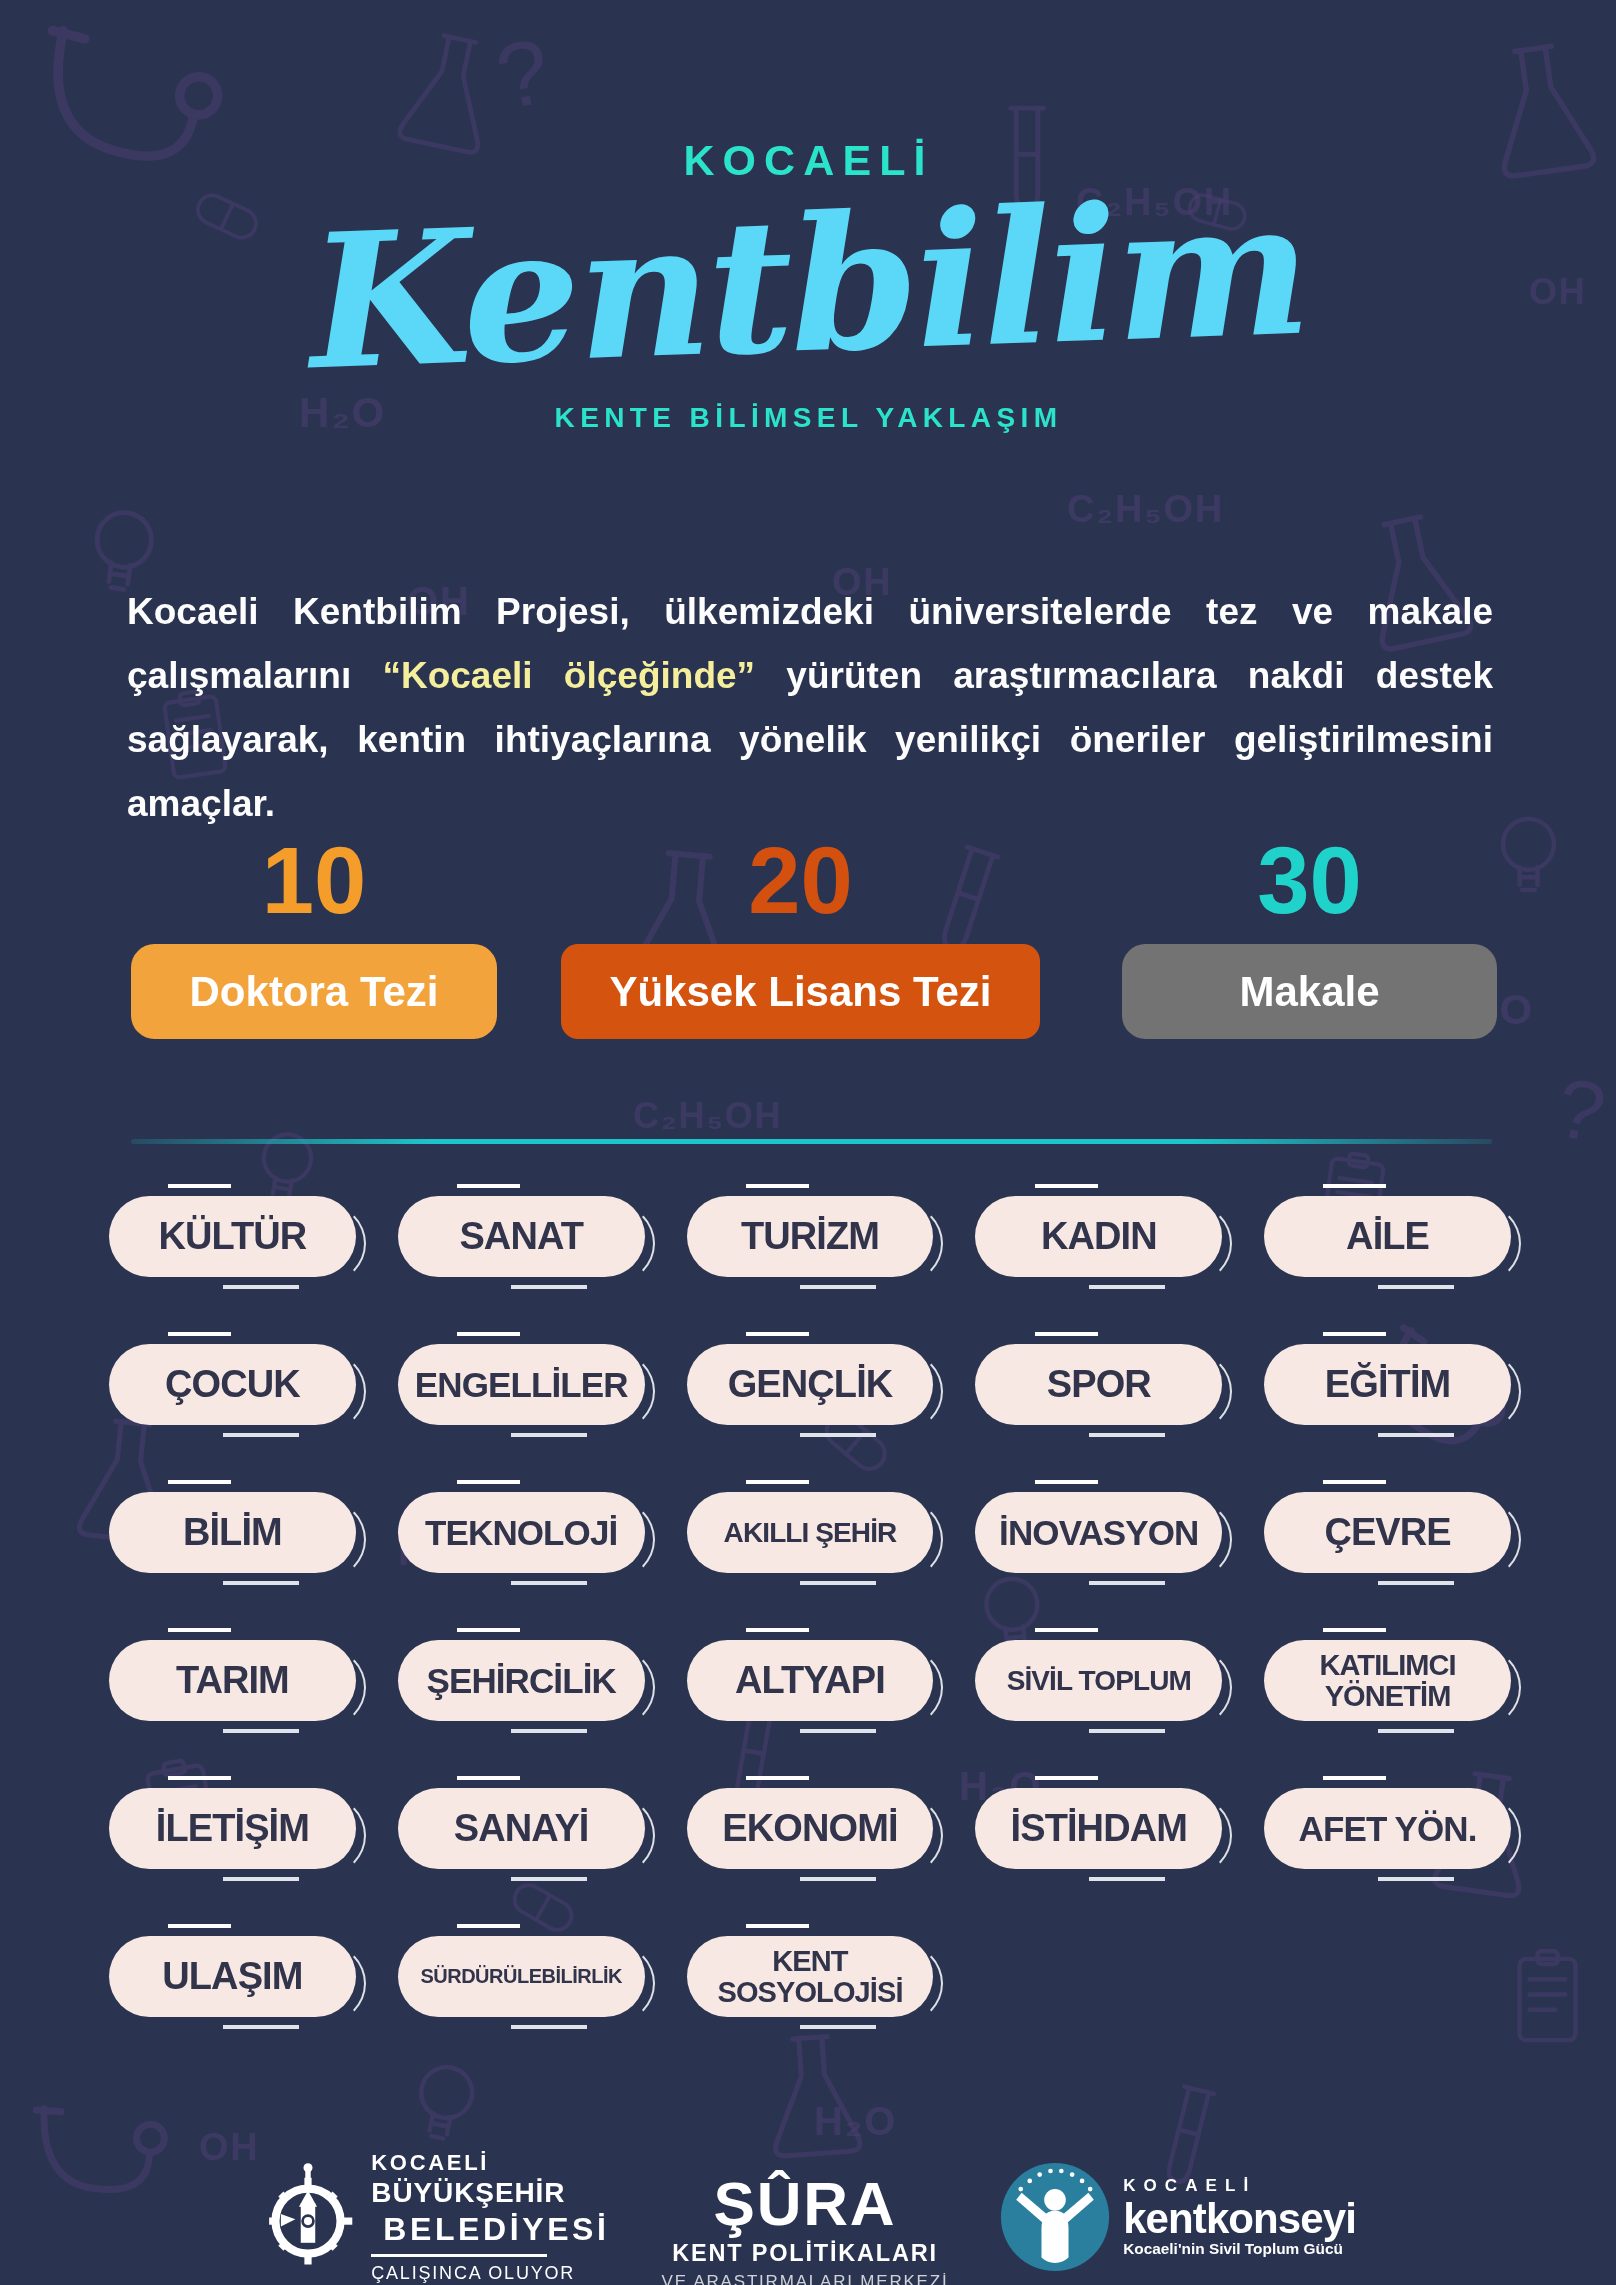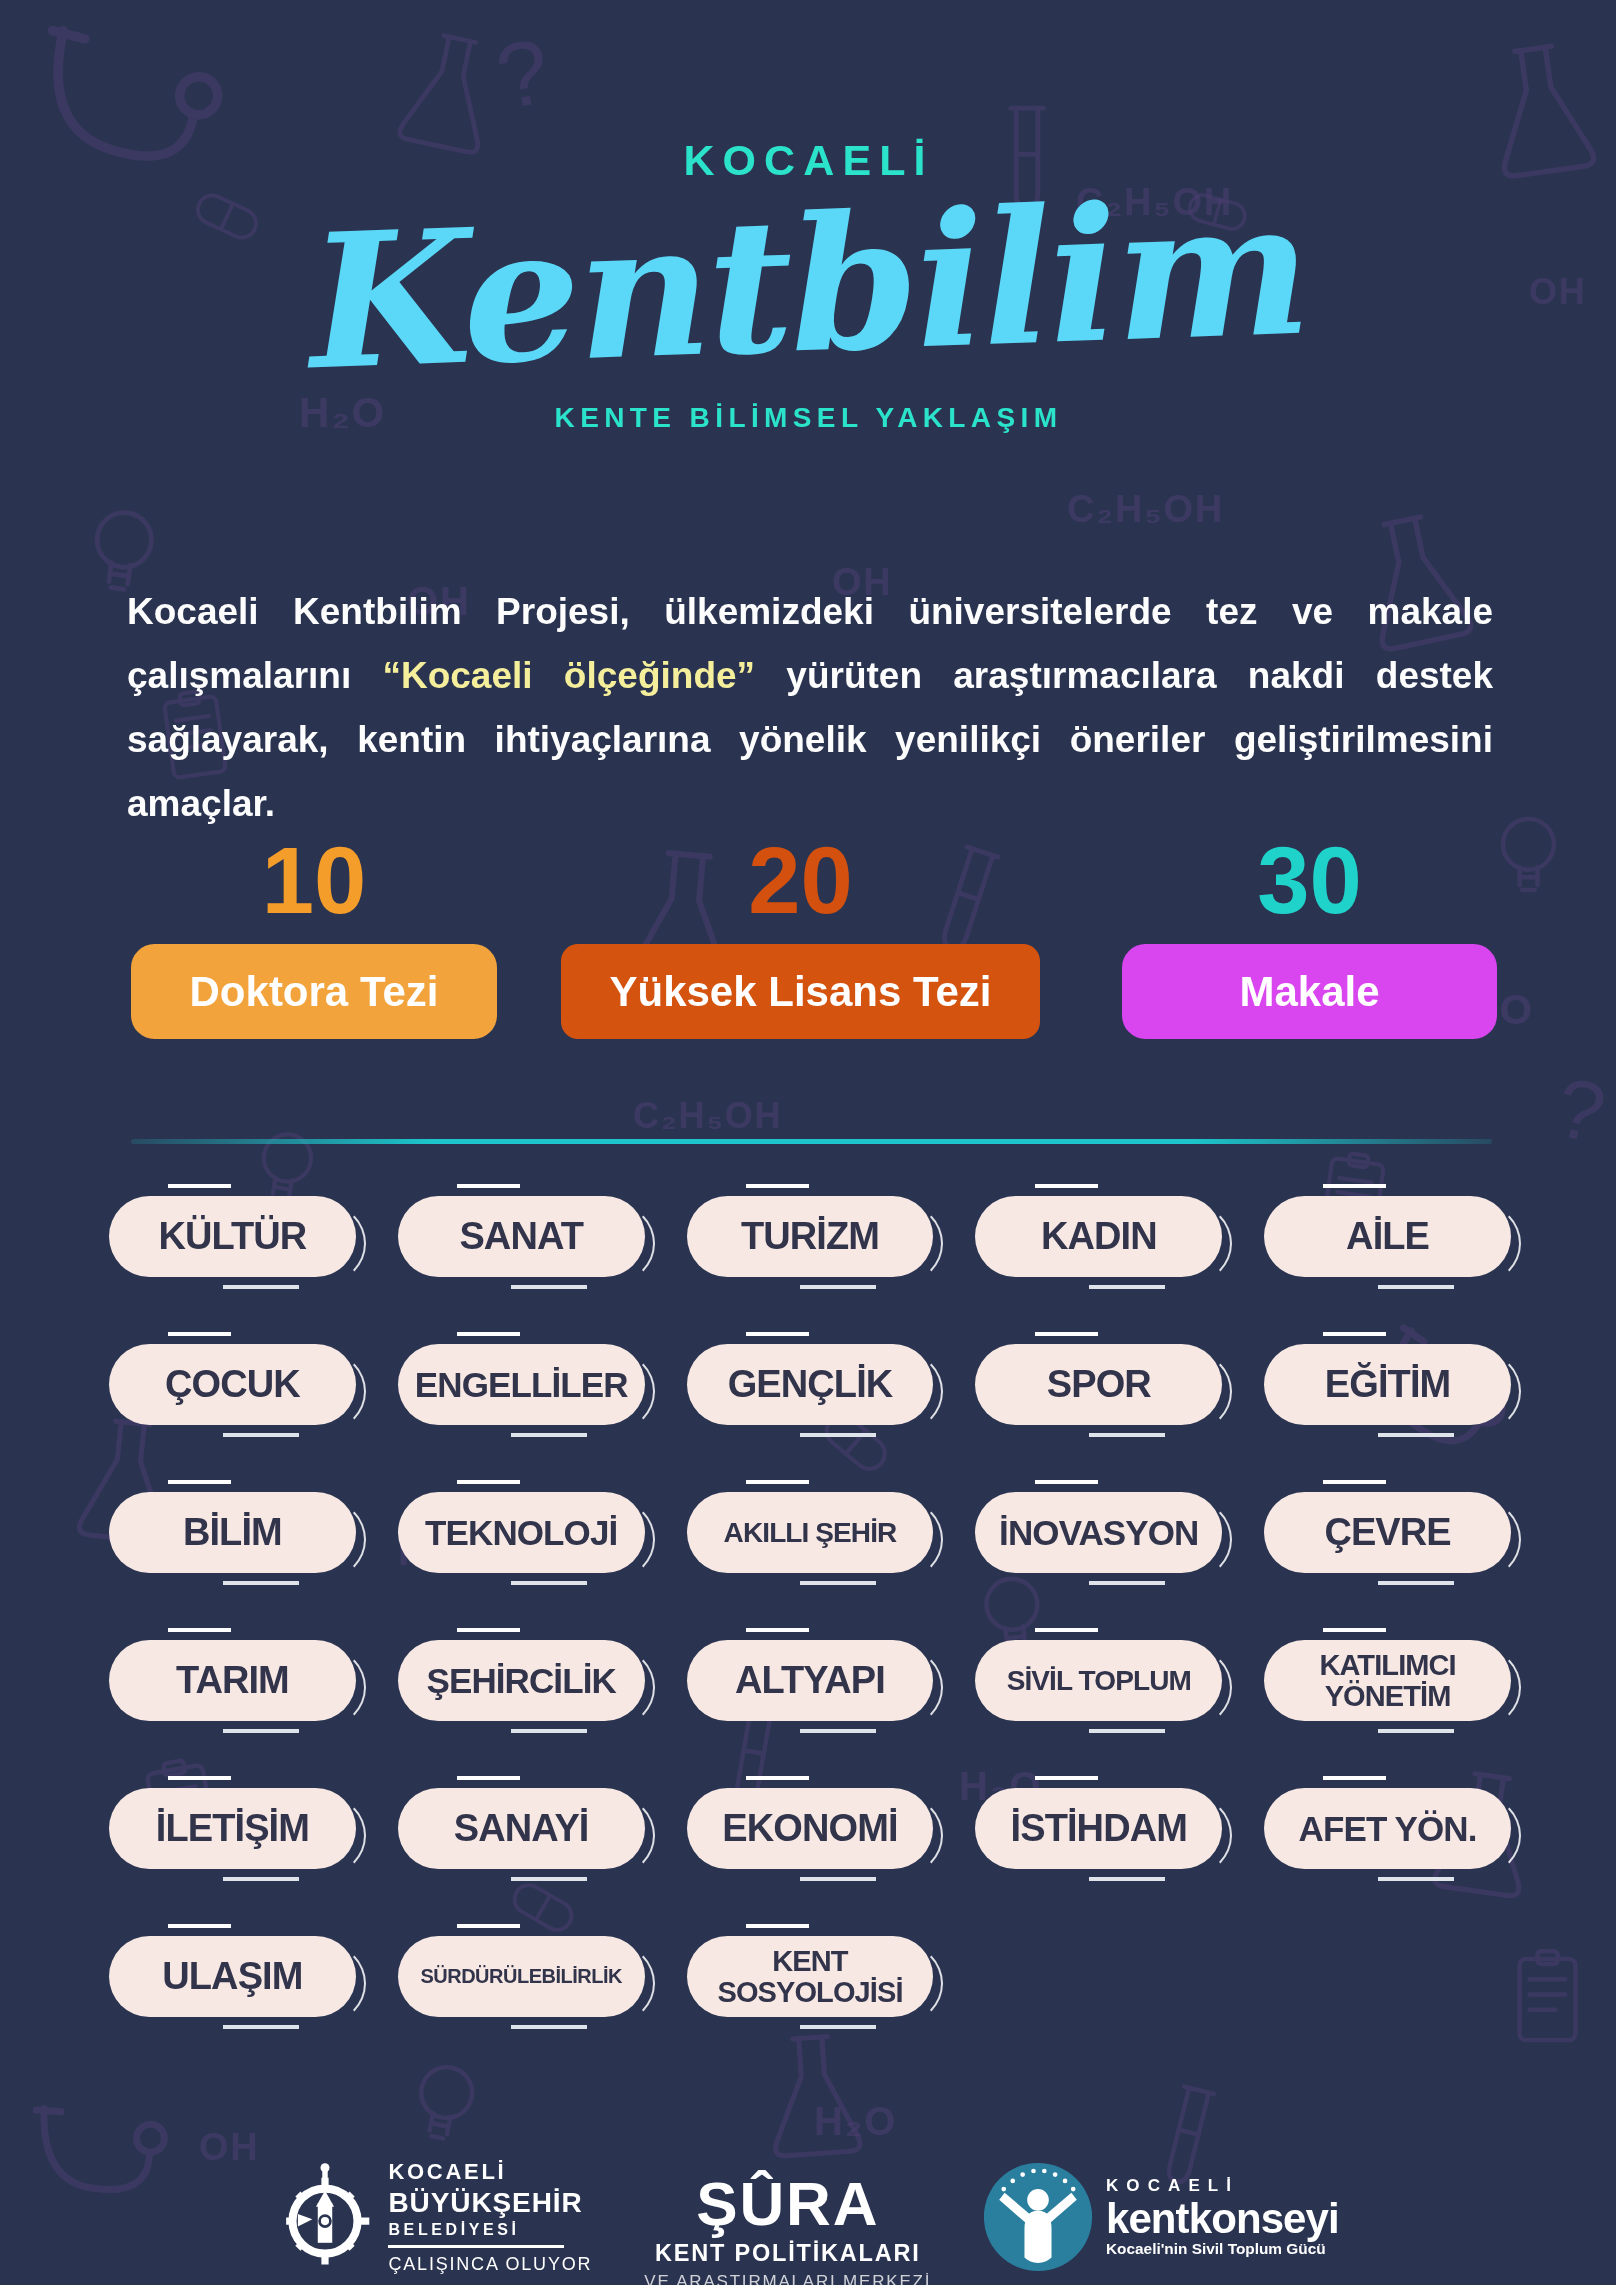--- a/index.html
+++ b/index.html
@@ -44,21 +44,21 @@
   .pill.s{font-size:28px;}
   .pill.xxs{font-size:20px;letter-spacing:-0.5px;}
   .pill.two{font-size:29px;line-height:31px;white-space:pre-line;}
   
   .footer{position:absolute;top:2142px;left:0;width:100%;display:flex;justify-content:center;
           align-items:center;gap:52px;color:#ffffff;}
   .logo1{display:flex;align-items:center;gap:16.3px;}
   .logo1 .txt{display:flex;flex-direction:column;gap:1.8px;}
   .l1a{font-size:22px;font-weight:bold;letter-spacing:2.7px;}
   .l1b{font-size:28px;font-weight:bold;letter-spacing:0.9px;}
-  .l1c{font-size:16px;font-weight:bold;letter-spacing:3.6px;}
+  .l1c{font-size:32px;font-weight:bold;letter-spacing:3.6px;margin-left:12px;}
   .l1rule{width:176px;height:2.7px;background:#ffffff;margin:4.5px 0;}
   .l1d{font-size:18px;letter-spacing:1.8px;}
   .logo2{display:flex;flex-direction:column;align-items:center;gap:5px;margin-top:30px;}
   .l2a{font-size:62px;font-weight:bold;letter-spacing:1.8px;line-height:63px;}
   .l2b{font-size:23.5px;font-weight:bold;letter-spacing:1.8px;}
   .l2c{font-size:17px;letter-spacing:1.8px;opacity:.78;}
   .logo3{display:flex;align-items:center;gap:12.7px;}
   .logo3 .txt{display:flex;flex-direction:column;gap:0.9px;}
   .l3a{font-size:17px;font-weight:bold;letter-spacing:8.1px;}
   .l3b{font-size:42px;font-weight:bold;letter-spacing:-0.9px;line-height:43px;}
@@ -266,21 +266,21 @@
   <div class="stat-group" style="left:131px;width:366px;">
     <div class="stat-number" style="color: rgb(245, 157, 42);">10</div>
     <div class="stat-button" style="background: rgb(242, 163, 60);">Doktora Tezi</div>
   </div>
   <div class="stat-group" style="left:561px;width:479px;">
     <div class="stat-number" style="color: rgb(212, 80, 14);">20</div>
     <div class="stat-button" style="background: rgb(212, 83, 15); border-radius: 17px;">Yüksek Lisans Tezi</div>
   </div>
   <div class="stat-group" style="left:1122px;width:375px;">
     <div class="stat-number" style="color: rgb(31, 210, 202);">30</div>
-    <div class="stat-button" style="background: #d946ef;">Makale</div>
+    <div class="stat-button" style="background: #737373;">Makale</div>
   </div>
 
   <div class="divider"></div>
 
   <div class="topics">
       <div class="pill">
         <span>KÜLTÜR</span>
         <i class="arc"></i>
       </div>
       <div class="pill">

